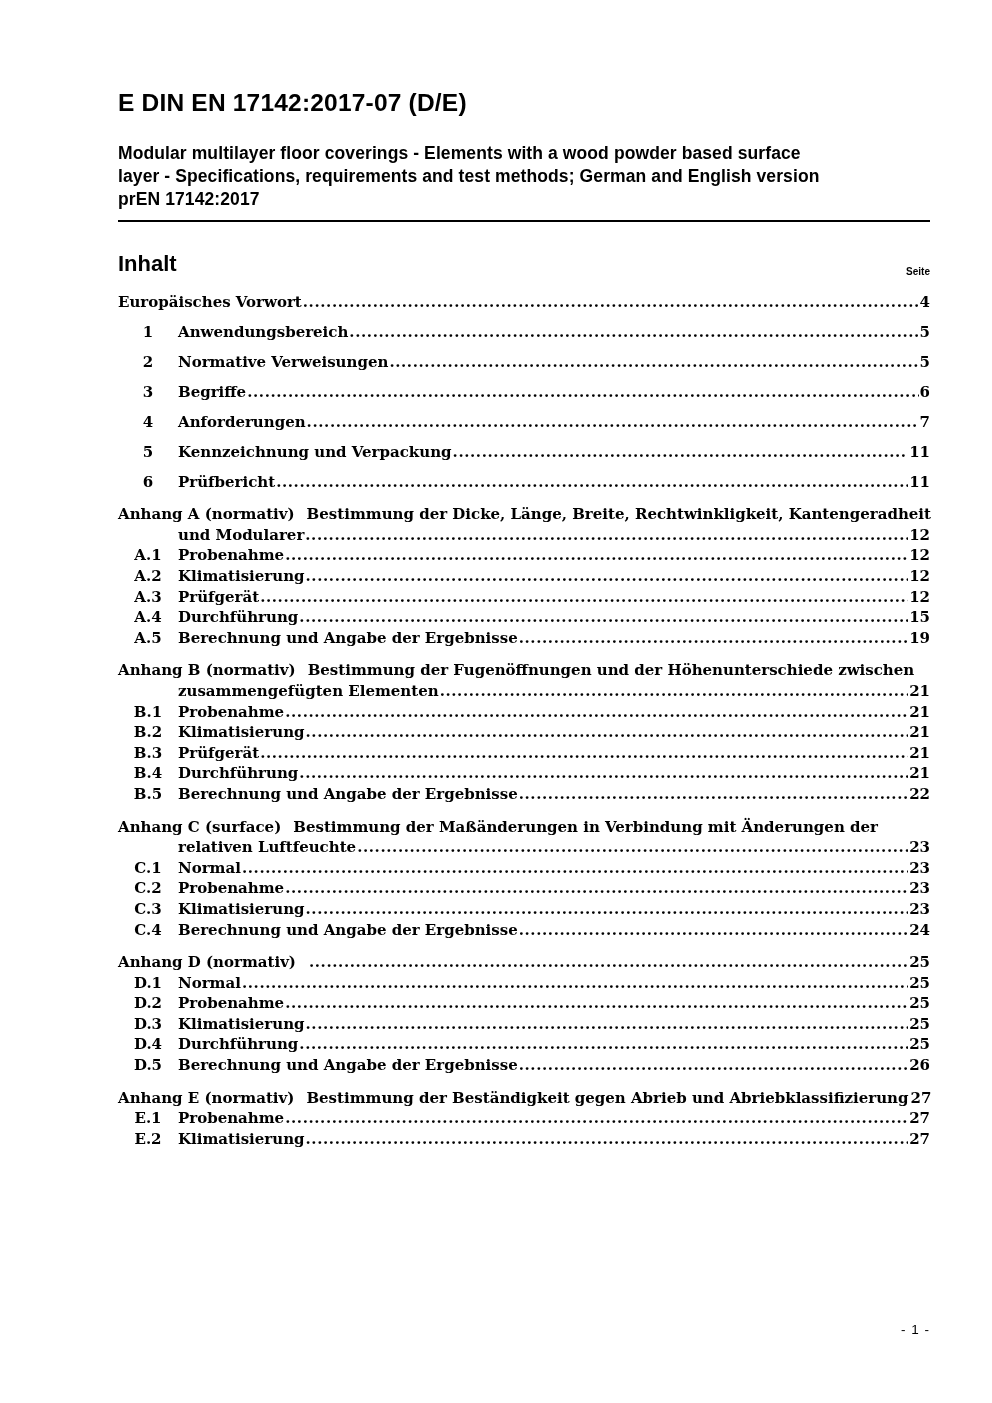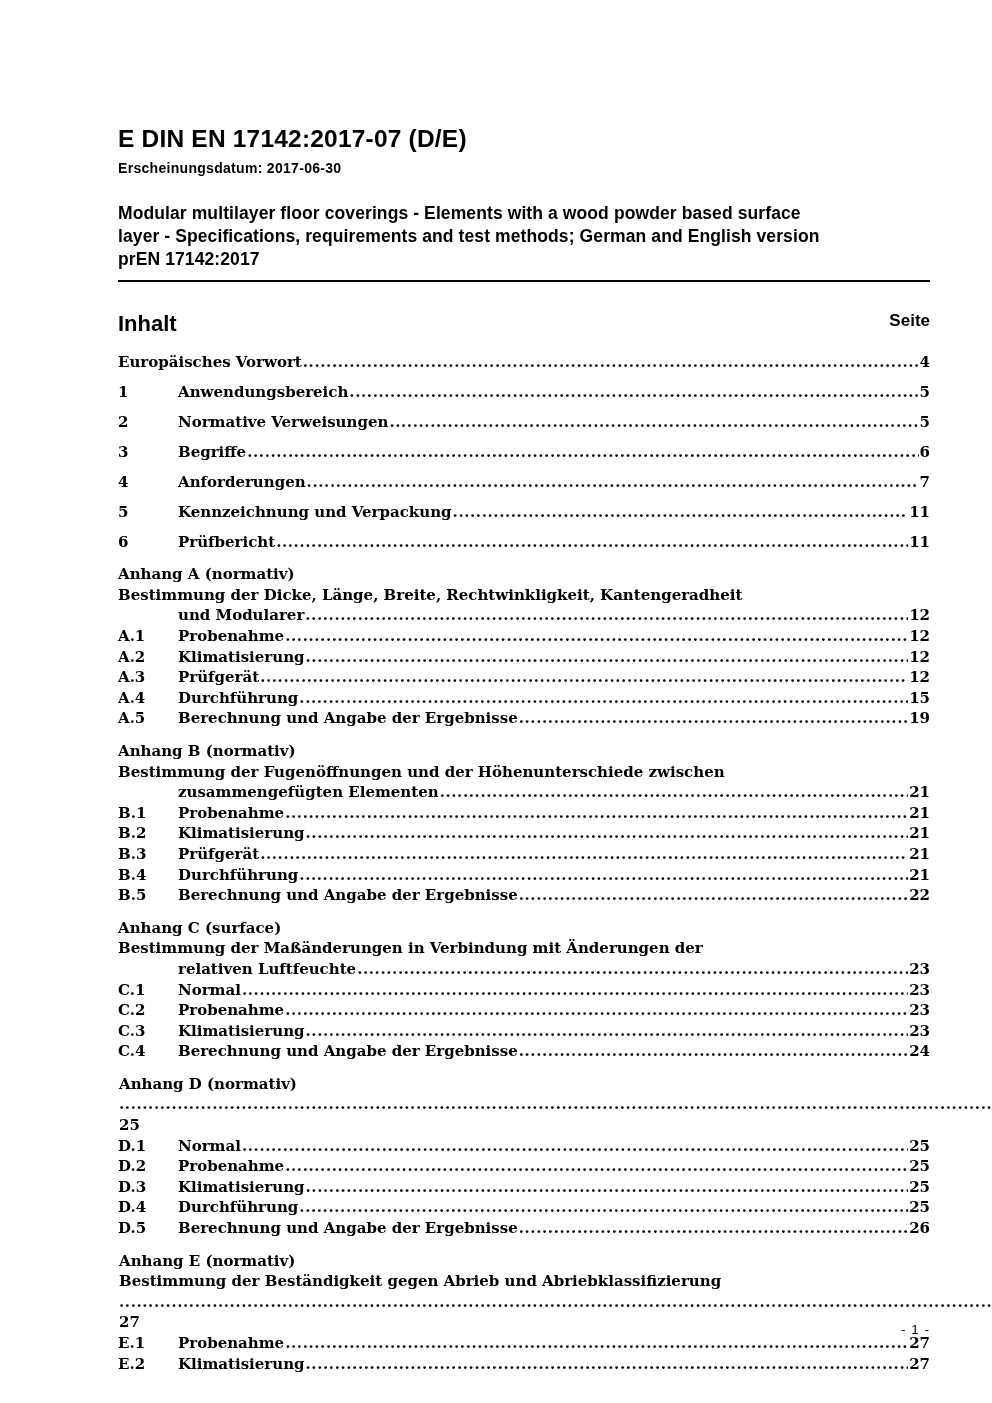--- a/index.html
+++ b/index.html
@@ -9,21 +9,20 @@
     background: #ffffff;
     color: #000000;
     font-family: "Liberation Sans", sans-serif;
     position: relative;
     overflow: hidden;
   }
   .page {
     box-sizing: border-box;
     width: 992px;
     padding: 90px 62px 0 118px;
-    margin-top: 36px;
   }
   .doc-number {
     margin: 0;
     font-size: 24.5px;
     font-weight: bold;
     line-height: 1.05;
     letter-spacing: 0.2px;
   }
   .pub-date {
     margin-top: 8px;
@@ -42,37 +41,38 @@
   .doc-title.en { margin-top: 26px; }
   .rule {
     margin-top: 9px;
     border-top: 2px solid #000;
     height: 0;
   }
   .toc-header {
     margin-top: 29px;
     display: flex;
     justify-content: space-between;
-    align-items: flex-start;
+    align-items: flex-end;
   }
   .toc-heading { font-size: 22px; font-weight: bold; }
-  .toc-page-label { font-size: 17px; font-weight: bold; }
+  .toc-page-label { font-size: 10px; font-weight: bold; }
   .toc-list {
     margin-top: 15px;
     font-family: "DejaVu Serif", serif;
     font-weight: bold;
     font-size: 15px;
   }
   .toc-row {
     display: flex;
     align-items: baseline;
     line-height: 20.6px;
+    text-align: center;
   }
   .toc-row.h1    { margin-top: 9.4px; }
-  .toc-row.annex { margin-top: 12px; flex-direction: column; }
+  .toc-row.annex { margin-top: 12px; }
   .toc-num { flex: 0 0 60px; white-space: nowrap; }
   .toc-row.annex .toc-num { flex: 0 0 auto; margin-right: 12px; }
   .toc-row.cont .toc-label { margin-left: 60px; }
   .toc-label { white-space: nowrap; }
   .leader {
     flex: 1 1 auto;
     min-width: 0;
     overflow: hidden;
     white-space: nowrap;
     margin: 0 1px;
@@ -88,21 +88,20 @@
     right: 62px;
     font-size: 13.5px;
     letter-spacing: 1px;
   }
 </style>
 </head>
 <body>
 
 <div class="page">
   <h1 class="doc-number">E DIN EN 17142:2017-07 (D/E)</h1>
-  <div class="pub-date">Erscheinungsdatum: 2017-06-30</div>
   <p class="doc-title en">Modular multilayer floor coverings - Elements with a wood powder based surface
 layer - Specifications, requirements and test methods; German and English version
 prEN 17142:2017</p>
   <div class="rule"></div>
   <div class="toc-header">
     <span class="toc-heading">Inhalt</span>
     <span class="toc-page-label">Seite</span>
   </div>
   <div class="toc-list">
       <div class="toc-row h1">

